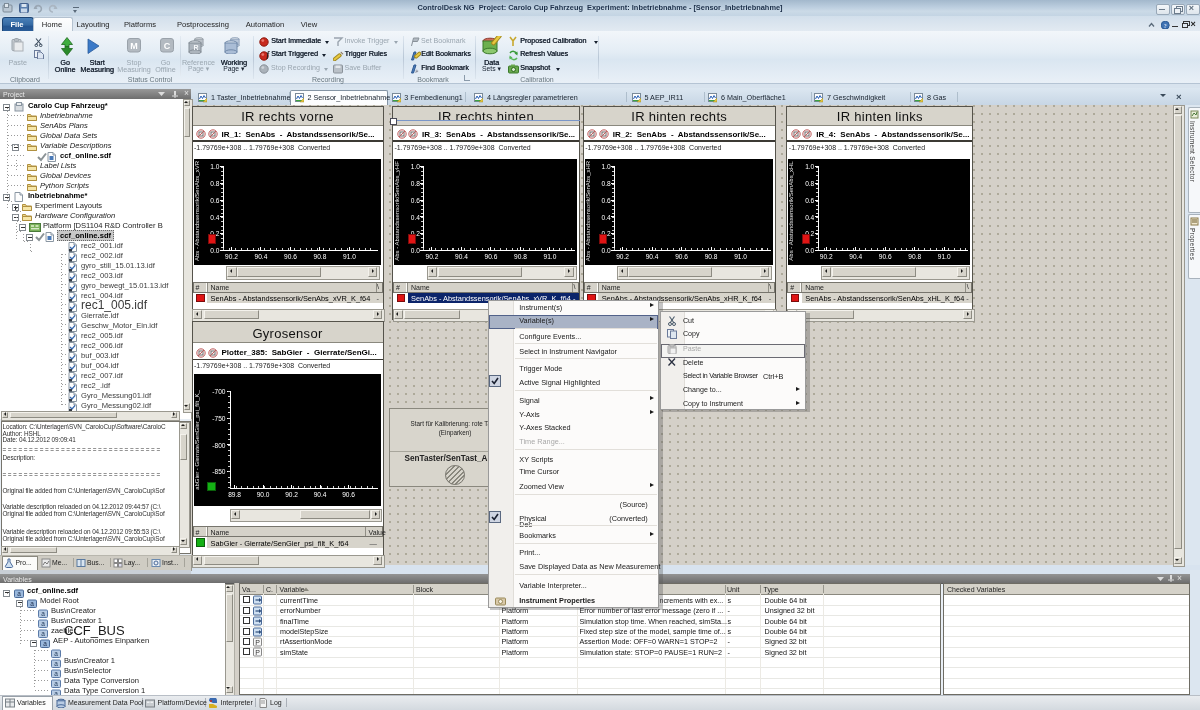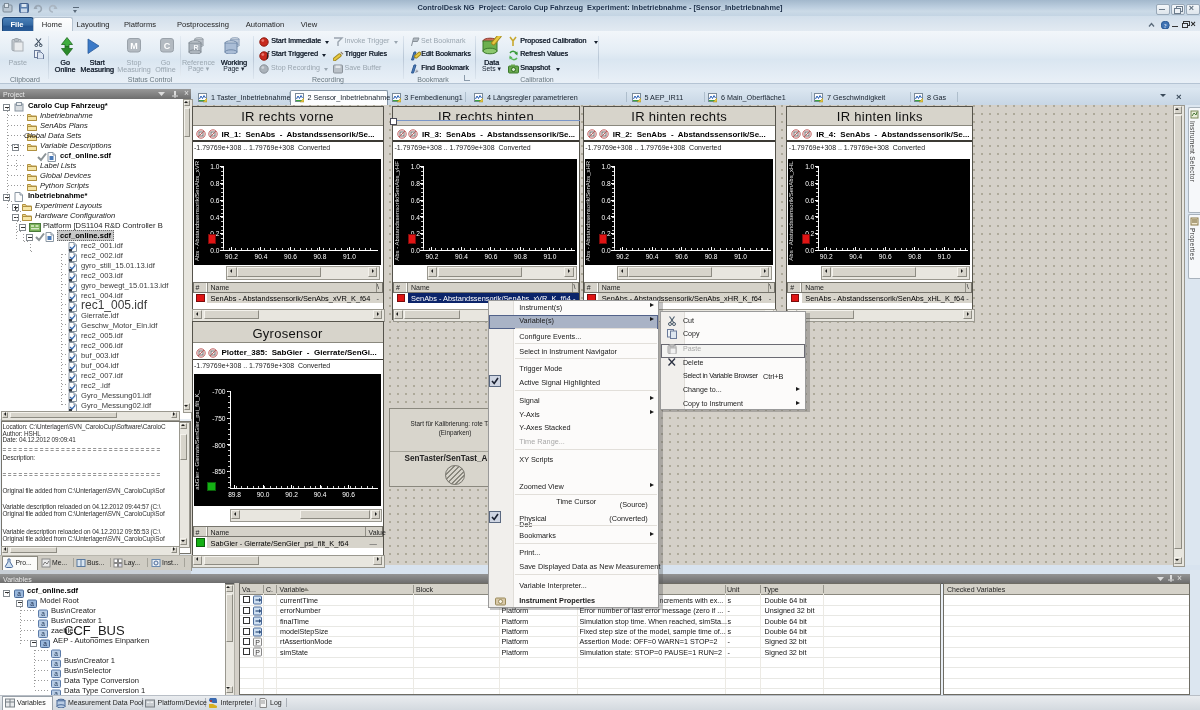--- a/index.html
+++ b/index.html
@@ -330,21 +330,21 @@
 <div style="left:40px;top:110.5px;font-size:7.6px;line-height:9.6px;color:#1a1a1a;white-space:nowrap;font-style:italic;">Inbetriebnahme</div>
 <svg style="position:absolute;left:27px;top:122.0px" width="10" height="10" viewBox="0 0 10 10">
     <path d="M0.5 2.5 L3.5 2.5 L4.5 4 L9.5 4 L9.5 8.5 L0.5 8.5 z" fill="#f0d98a" stroke="#b09040"></path>
     <path d="M0.5 4.5 L9.5 4.5 L9.5 8.5 L0.5 8.5z" fill="#f6e6a8" stroke="#b09040"></path>
   </svg>
 <div style="left:40px;top:120.5px;font-size:7.6px;line-height:9.6px;color:#1a1a1a;white-space:nowrap;font-style:italic;">SenAbs Plans</div>
 <svg style="position:absolute;left:27px;top:132.0px" width="10" height="10" viewBox="0 0 10 10">
     <path d="M0.5 2.5 L3.5 2.5 L4.5 4 L9.5 4 L9.5 8.5 L0.5 8.5 z" fill="#f0d98a" stroke="#b09040"></path>
     <path d="M0.5 4.5 L9.5 4.5 L9.5 8.5 L0.5 8.5z" fill="#f6e6a8" stroke="#b09040"></path>
   </svg>
-<div style="left:24px;top:130.5px;font-size:7.6px;line-height:9.6px;color:#1a1a1a;white-space:nowrap;font-style:italic;">Global Data Sets</div>
+<div style="left:40px;top:130.5px;font-size:7.6px;line-height:9.6px;color:#1a1a1a;white-space:nowrap;font-style:italic;">Global Data Sets</div>
 <div style="left:12px;top:144.0px;width:7px;height:7px;background:#fff;border:1px solid #848a90;box-sizing:border-box;"></div>
 <div style="left:13.5px;top:146.8px;width:4px;height:1px;background:#333;"></div>
 <svg style="position:absolute;left:27px;top:142.0px" width="10" height="10" viewBox="0 0 10 10">
     <path d="M0.5 2.5 L3.5 2.5 L4.5 4 L9.5 4 L9.5 8.5 L0.5 8.5 z" fill="#f0d98a" stroke="#b09040"></path>
     <path d="M0.5 4.5 L9.5 4.5 L9.5 8.5 L0.5 8.5z" fill="#f6e6a8" stroke="#b09040"></path>
   </svg>
 <div style="left:40px;top:140.5px;font-size:7.6px;line-height:9.6px;color:#1a1a1a;white-space:nowrap;font-style:italic;">Variable Descriptions</div>
 <svg style="position:absolute;left:37px;top:152.0px" width="10" height="10" viewBox="0 0 10 10">
     <path d="M1 5 L4 8 L9 1.5" fill="none" stroke="#8a9296" stroke-width="2"></path>
   </svg>
@@ -376,21 +376,21 @@
     <path d="M6 0.5 L6 3 L8.5 3" fill="#dde3e9" stroke="#8a96a2"></path>
   </svg>
 <div style="left:28px;top:190.5px;font-size:7.6px;line-height:9.6px;color:#000;white-space:nowrap;font-weight:bold;">Inbetriebnahme*</div>
 <div style="left:12px;top:204.0px;width:7px;height:7px;background:#fff;border:1px solid #848a90;box-sizing:border-box;"></div>
 <div style="left:13.5px;top:206.8px;width:4px;height:1px;background:#333;"></div>
 <div style="left:14.8px;top:205.5px;width:1px;height:4px;background:#333;"></div>
 <svg style="position:absolute;left:22px;top:202.0px" width="10" height="10" viewBox="0 0 10 10">
     <path d="M0.5 2.5 L3.5 2.5 L4.5 4 L9.5 4 L9.5 8.5 L0.5 8.5 z" fill="#f0d98a" stroke="#b09040"></path>
     <path d="M0.5 4.5 L9.5 4.5 L9.5 8.5 L0.5 8.5z" fill="#f6e6a8" stroke="#b09040"></path>
   </svg>
-<div style="left:35px;top:200.5px;font-size:7.6px;line-height:9.6px;color:#1a1a1a;white-space:nowrap;font-style:italic;">Experiment Layouts</div>
+<div style="left:35px;top:200.5px;font-size:7.6px;line-height:9.6px;color:#1a1a1a;white-space:nowrap;">Experiment Layouts</div>
 <div style="left:12px;top:214.0px;width:7px;height:7px;background:#fff;border:1px solid #848a90;box-sizing:border-box;"></div>
 <div style="left:13.5px;top:216.8px;width:4px;height:1px;background:#333;"></div>
 <svg style="position:absolute;left:22px;top:212.0px" width="10" height="10" viewBox="0 0 10 10">
     <path d="M0.5 2.5 L3.5 2.5 L4.5 4 L9.5 4 L9.5 8.5 L0.5 8.5 z" fill="#f0d98a" stroke="#b09040"></path>
     <path d="M0.5 4.5 L9.5 4.5 L9.5 8.5 L0.5 8.5z" fill="#f6e6a8" stroke="#b09040"></path>
   </svg>
 <div style="left:35px;top:210.5px;font-size:7.6px;line-height:9.6px;color:#1a1a1a;white-space:nowrap;font-style:italic;">Hardware Configuration</div>
 <div style="left:19px;top:224.0px;width:7px;height:7px;background:#fff;border:1px solid #848a90;box-sizing:border-box;"></div>
 <div style="left:20.5px;top:226.8px;width:4px;height:1px;background:#333;"></div>
 <svg style="position:absolute;left:29px;top:221.5px" width="12" height="11" viewBox="0 0 12 11">
@@ -1276,21 +1276,21 @@
   </svg>
 <div style="left:515.3px;top:390.0px;width:142.2px;height:1px;background:#e2dfda;"></div>
 <div style="left:519.3px;top:395.7px;font-size:7.3px;line-height:9.3px;color:#1a1a1a;white-space:nowrap;">Signal</div>
 <div style="left:649.5px;top:396.4px;width:0px;height:0px;border:2.8px solid transparent;border-left:4px solid #1a1a1a;border-right:none;"></div>
 <div style="left:519.3px;top:409.5px;font-size:7.3px;line-height:9.3px;color:#1a1a1a;white-space:nowrap;">Y-Axis</div>
 <div style="left:649.5px;top:410.2px;width:0px;height:0px;border:2.8px solid transparent;border-left:4px solid #1a1a1a;border-right:none;"></div>
 <div style="left:519.3px;top:423.40000000000003px;font-size:7.3px;line-height:9.3px;color:#1a1a1a;white-space:nowrap;">Y-Axes Stacked</div>
 <div style="left:519.3px;top:437.1px;font-size:7.3px;line-height:9.3px;color:#a8a8a8;white-space:nowrap;">Time Range...</div>
 <div style="left:515.3px;top:449.4px;width:142.2px;height:1px;background:#e2dfda;"></div>
 <div style="left:519.3px;top:455.0px;font-size:7.3px;line-height:9.3px;color:#1a1a1a;white-space:nowrap;">XY Scripts</div>
-<div style="left:519.3px;top:497px;font-size:7.3px;line-height:9.3px;color:#1a1a1a;white-space:nowrap;margin-left:37px;">Time Cursor</div>
+<div style="left:519.3px;top:467px;font-size:7.3px;line-height:9.3px;color:#1a1a1a;white-space:nowrap;">Time Cursor</div>
 <div style="left:519.3px;top:482.3px;font-size:7.3px;line-height:9.3px;color:#1a1a1a;white-space:nowrap;">Zoomed View</div>
 <div style="left:649.5px;top:483.0px;width:0px;height:0px;border:2.8px solid transparent;border-left:4px solid #1a1a1a;border-right:none;"></div>
 <div style="left:515.3px;top:494.4px;width:142.2px;height:1px;background:#e2dfda;"></div>
 <div style="left:519.3px;top:499.7px;font-size:7.3px;line-height:9.3px;color:#1a1a1a;white-space:nowrap;margin-top:20px;">Dec</div>
 <div style="left:582.8px;top:499.7px;width:65px;text-align:right;font-size:7.3px;color:#1a1a1a;">(Source)</div>
 <div style="left:519.3px;top:513.5999999999999px;font-size:7.3px;line-height:9.3px;color:#1a1a1a;white-space:nowrap;">Physical</div>
 <div style="left:489.3px;top:510.79999999999995px;width:12px;height:12px;background:#cfd5e2;border:1px solid #5a6880;box-sizing:border-box;"></div>
 <svg style="position:absolute;left:491.3px;top:512.8px" width="8" height="8" viewBox="0 0 8 8">
     <path d="M1 4 L3.2 6.5 L7 1" fill="none" stroke="#1a2030" stroke-width="1.6"></path>
   </svg>

